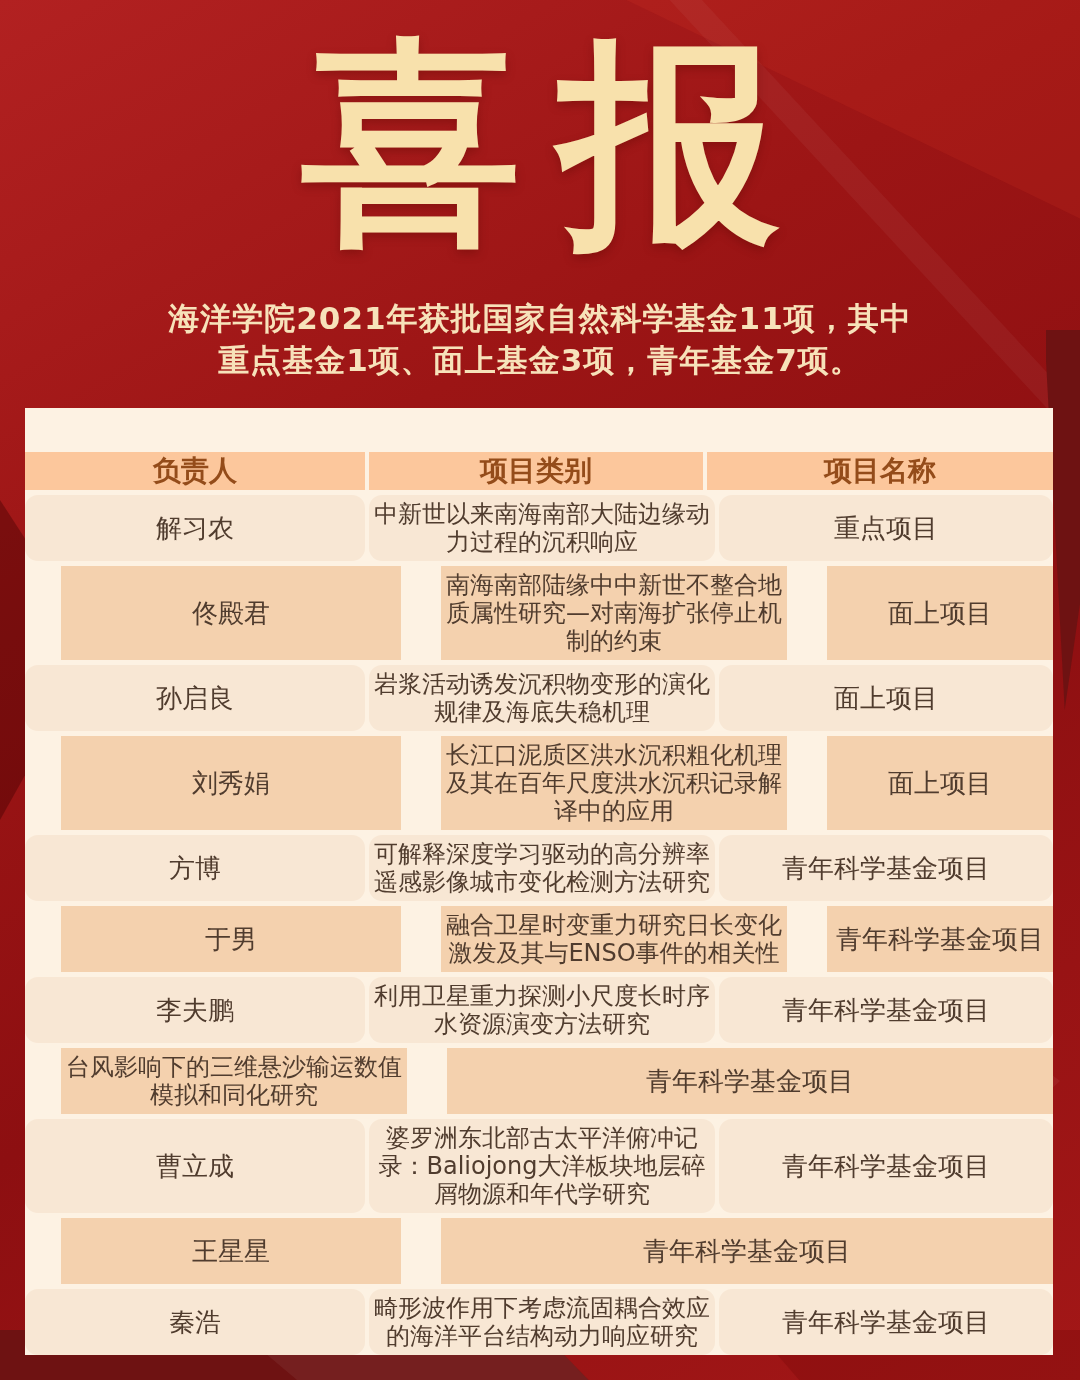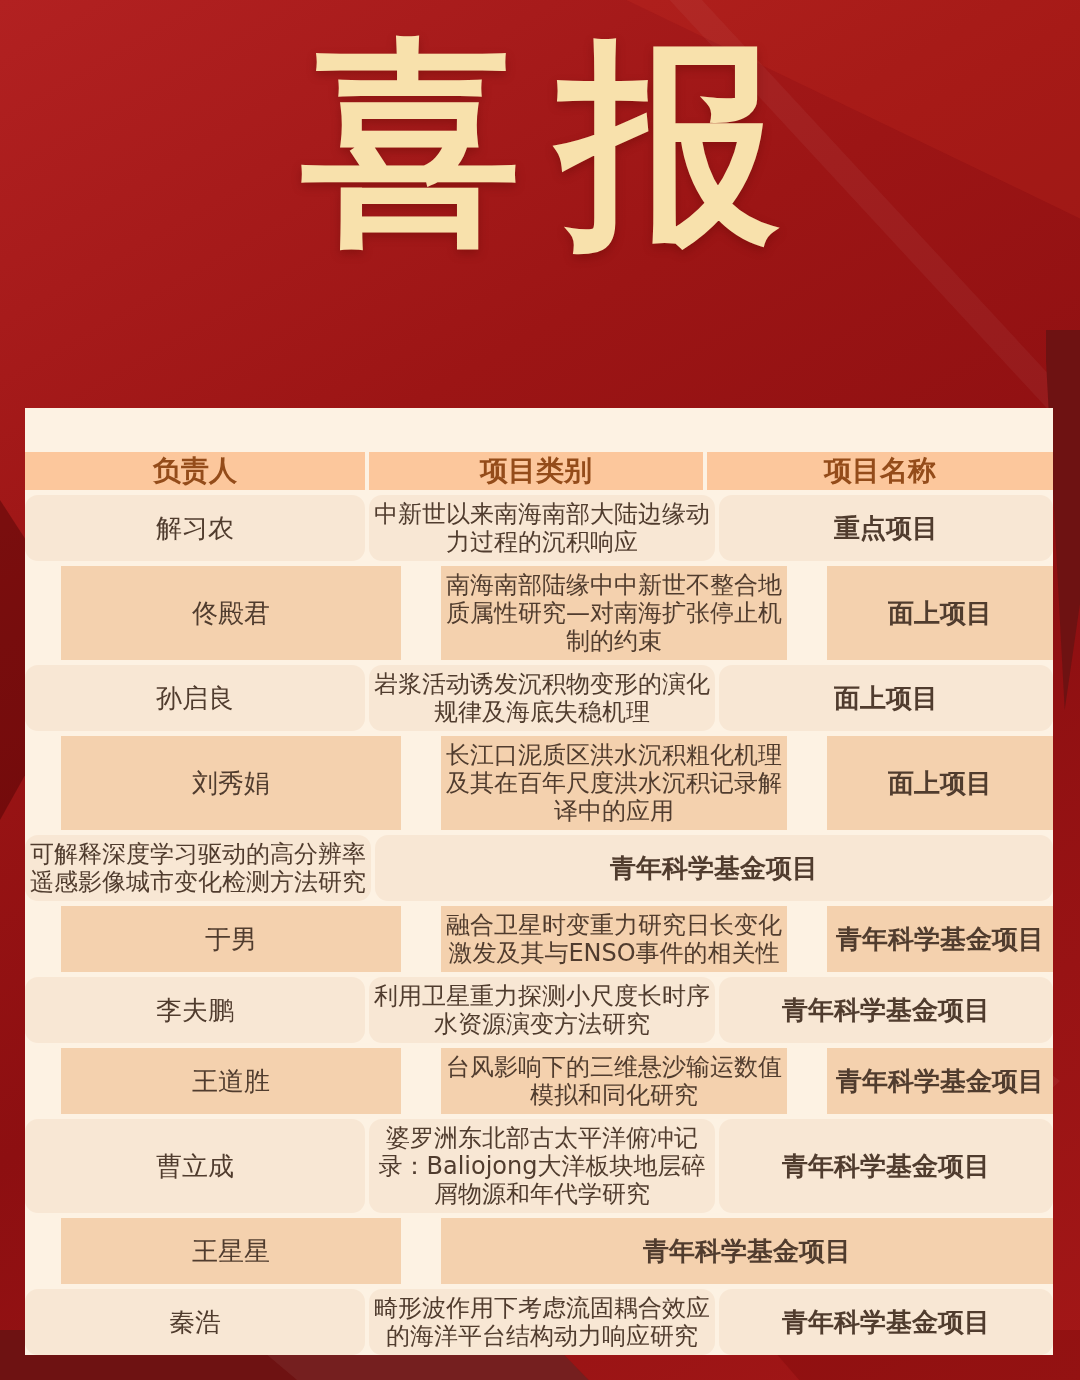--- a/index.html
+++ b/index.html
@@ -76,21 +76,21 @@
   }
   .trow{display:flex;gap:4px;min-height:66px;}
   .trow.header{min-height:46px;}
   .cell{
     display:flex;align-items:center;justify-content:center;
     text-align:center;box-sizing:border-box;
     color:var(--cell-text,#503c2e);
   }
   .name-cell{flex:0 0 340px;font-size:26px;}
   .project-cell{flex:0 0 346px;font-size:24px;line-height:28px;padding:5px 2px;}
-  .category-cell{flex:1;font-size:26px;font-weight:bold;}
+  .category-cell{flex:1;font-size:26px;}
   .trow.light .cell{background:var(--row-light,#f8e7d4);border-radius:13px;}
   .trow.dark .cell{background:var(--row-dark,#f4d1ae);margin-left:36px;}
   .trow.header .cell{
     background:var(--header-bg,#fcc79c);
     color:var(--header-text,#944c1a);
     font-weight:bold;font-size:28px;margin-top:44px;
   }
 </style>
 </head>
 <body>
@@ -100,20 +100,24 @@
   <div class="bg facet-top-streak"></div>
   <div class="bg facet-right-dark"></div>
   <div class="bg facet-left-dark"></div>
   <div class="bg facet-bottom-dark"></div>
   <div class="bg facet-bottom-mid"></div>
   <div class="bg facet-bottom-line"></div>
   <div class="bg facet-x-light"></div>
 
   <h1 class="title">喜报</h1>
 
+  <div class="subtitle">
+    <div>海洋学院2021年获批国家自然科学基金11项，其中</div>
+    <div>重点基金1项、面上基金3项，青年基金7项。</div>
+  </div>
 
   <div class="table">
     <div class="trow header">
       <div class="cell name-cell">负责人</div>
       <div class="cell category-cell">项目类别</div>
       <div class="cell project-cell">项目名称</div>
     </div>
   <div class="trow light">
         <div class="cell name-cell">解习农</div>
         <div class="cell project-cell">中新世以来南海南部大陆边缘动力过程的沉积响应</div>
@@ -128,35 +132,35 @@
         <div class="cell name-cell">孙启良</div>
         <div class="cell project-cell">岩浆活动诱发沉积物变形的演化规律及海底失稳机理</div>
         <div class="cell category-cell">面上项目</div>
       </div>
       <div class="trow dark">
         <div class="cell name-cell">刘秀娟</div>
         <div class="cell project-cell">长江口泥质区洪水沉积粗化机理及其在百年尺度洪水沉积记录解译中的应用</div>
         <div class="cell category-cell">面上项目</div>
       </div>
       <div class="trow light">
+        <div class="cell name-cell">方博</div>
         <div class="cell project-cell">可解释深度学习驱动的高分辨率遥感影像城市变化检测方法研究</div>
         <div class="cell category-cell">青年科学基金项目</div>
       </div>
       <div class="trow dark">
         <div class="cell name-cell">于男</div>
         <div class="cell project-cell">融合卫星时变重力研究日长变化激发及其与ENSO事件的相关性</div>
         <div class="cell category-cell">青年科学基金项目</div>
       </div>
       <div class="trow light">
         <div class="cell name-cell">李夫鹏</div>
         <div class="cell project-cell">利用卫星重力探测小尺度长时序水资源演变方法研究</div>
         <div class="cell category-cell">青年科学基金项目</div>
       </div>
       <div class="trow dark">
-        <div class="cell name-cell">王道胜</div>
         <div class="cell project-cell">台风影响下的三维悬沙输运数值模拟和同化研究</div>
         <div class="cell category-cell">青年科学基金项目</div>
       </div>
       <div class="trow light">
         <div class="cell name-cell">曹立成</div>
         <div class="cell project-cell">婆罗洲东北部古太平洋俯冲记录：Baliojong大洋板块地层碎屑物源和年代学研究</div>
         <div class="cell category-cell">青年科学基金项目</div>
       </div>
       <div class="trow dark">
         <div class="cell name-cell">王星星</div>

